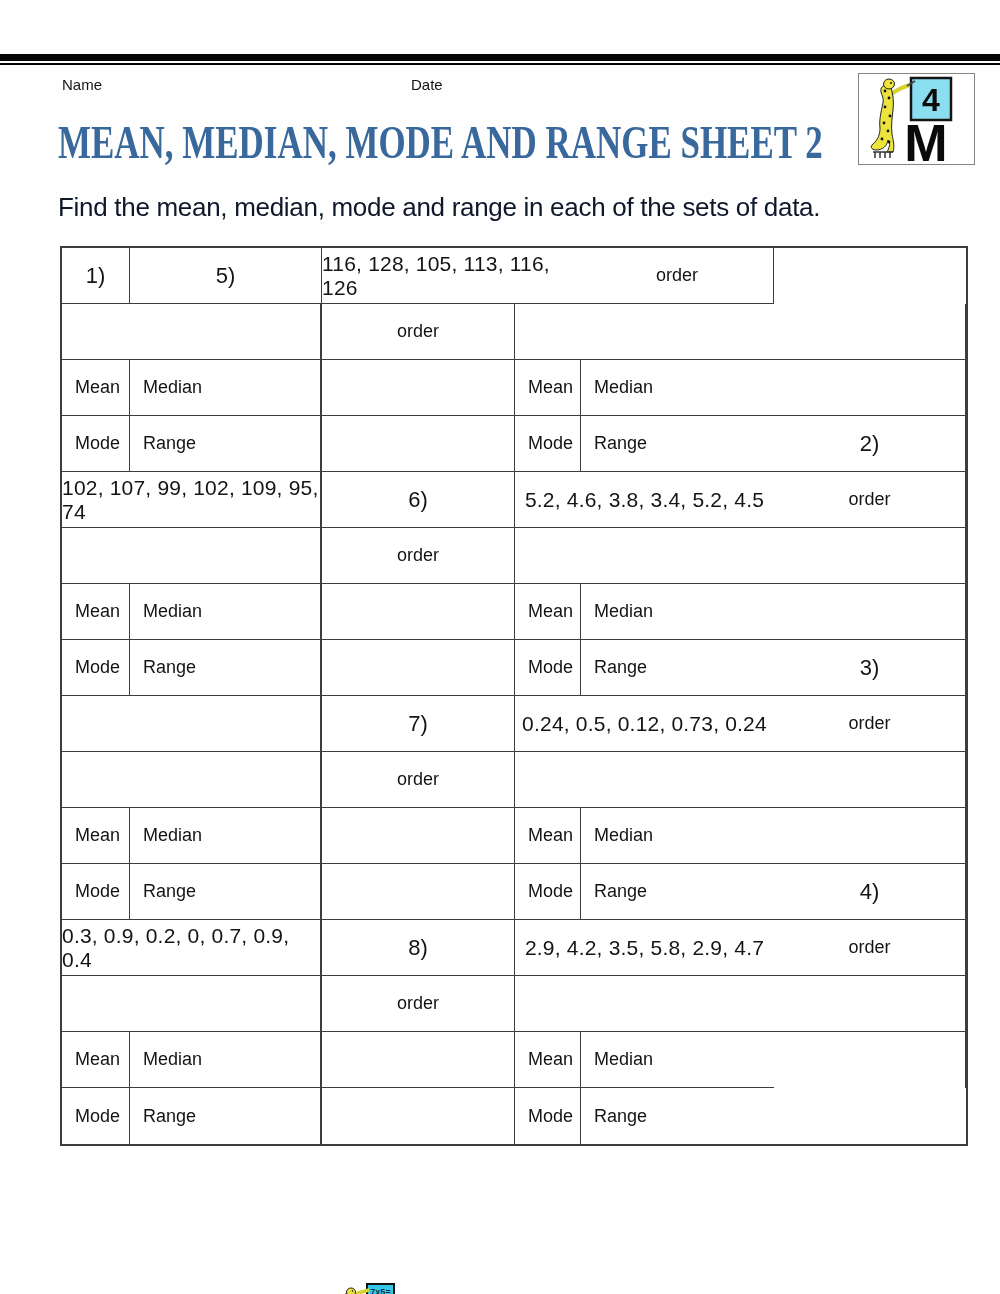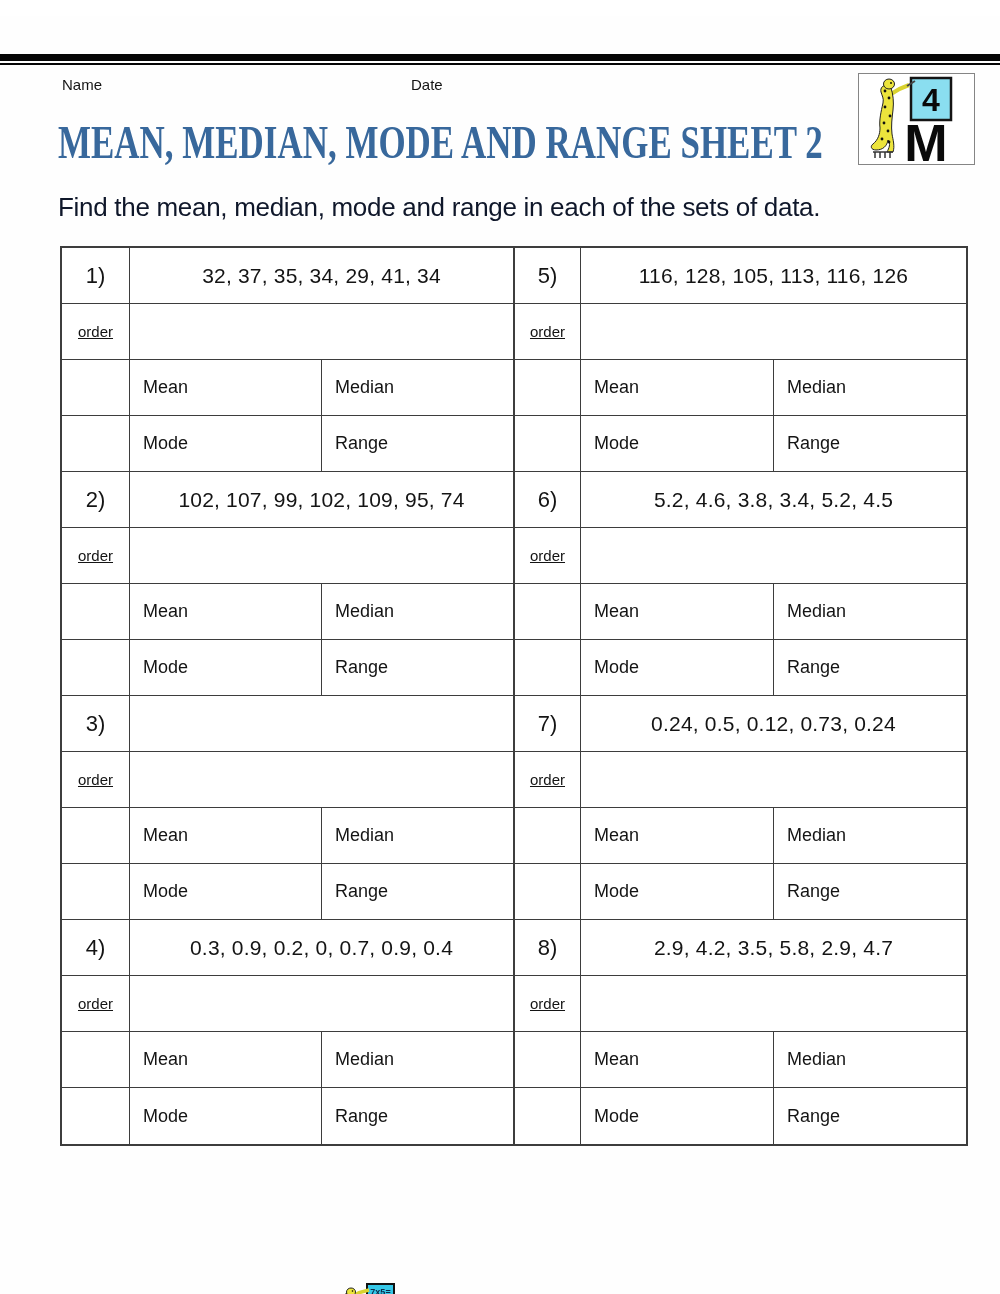--- a/index.html
+++ b/index.html
@@ -33,21 +33,21 @@
     grid-template-rows: repeat(16, 56px);
   }
   .c { border-right: 1px solid #3d3d3d; border-bottom: 1px solid #3d3d3d;
        display: flex; align-items: center; }
   .s2 { grid-column: span 2; }
   .sep { border-right-width: 2px; }
   .lc { border-right: none; }
   .wtable > .c:nth-last-child(-n+6) { border-bottom: none; }
   .num   { justify-content: center; font-size: 22px; }
   .data  { justify-content: center; font-size: 21px; letter-spacing: 0.2px; }
-  .order { justify-content: center; font-size: 15px; text-decoration: underline; }
+  .order { justify-content: center; font-size: 18px; }
   .lbl   { justify-content: flex-start; padding-left: 13px; font-size: 18px; }
   .footer { position: absolute; left: 333px; top: 1266px; width: 430px; height: 76px; }
   .footer-salamander { position: absolute; left: 0; top: 0; }
   .footer-tagline { position: absolute; left: 88px; top: 5px; font-size: 15px; font-weight: bold; white-space: nowrap; }
   .footer-rule { position: absolute; left: 64px; top: 28px; width: 350px; height: 3px; background: #0c0c0c; }
   .big-m { position: absolute; left: 46px; top: 22px; font-size: 46px; line-height: 1;
            font-weight: 900; color: #0a0a0a; }
   .site-text {
     position: absolute; left: 76px; top: 33px; font-size: 30px; font-weight: 700;
     letter-spacing: 0px; white-space: nowrap; color: #fff;
@@ -99,21 +99,20 @@
       </g>
     </svg>
   </div>
 
   <div class="ws-title">MEAN, MEDIAN, MODE AND RANGE SHEET 2</div>
   <div class="instruction">Find the mean, median, mode and range in each of the sets of data.</div>
 
   <div class="wtable">
 
     <div class="c num">1)</div>
-    <div class="c data s2 sep">32, 37, 35, 34, 29, 41, 34</div>
     <div class="c num">5)</div>
     <div class="c data s2 lc">116, 128, 105, 113, 116, 126</div>
     <div class="c order">order</div>
     <div class="c s2 sep"></div>
     <div class="c order">order</div>
     <div class="c s2 lc"></div>
     <div class="c"></div>
     <div class="c lbl">Mean</div>
     <div class="c lbl sep">Median</div>
     <div class="c"></div>

